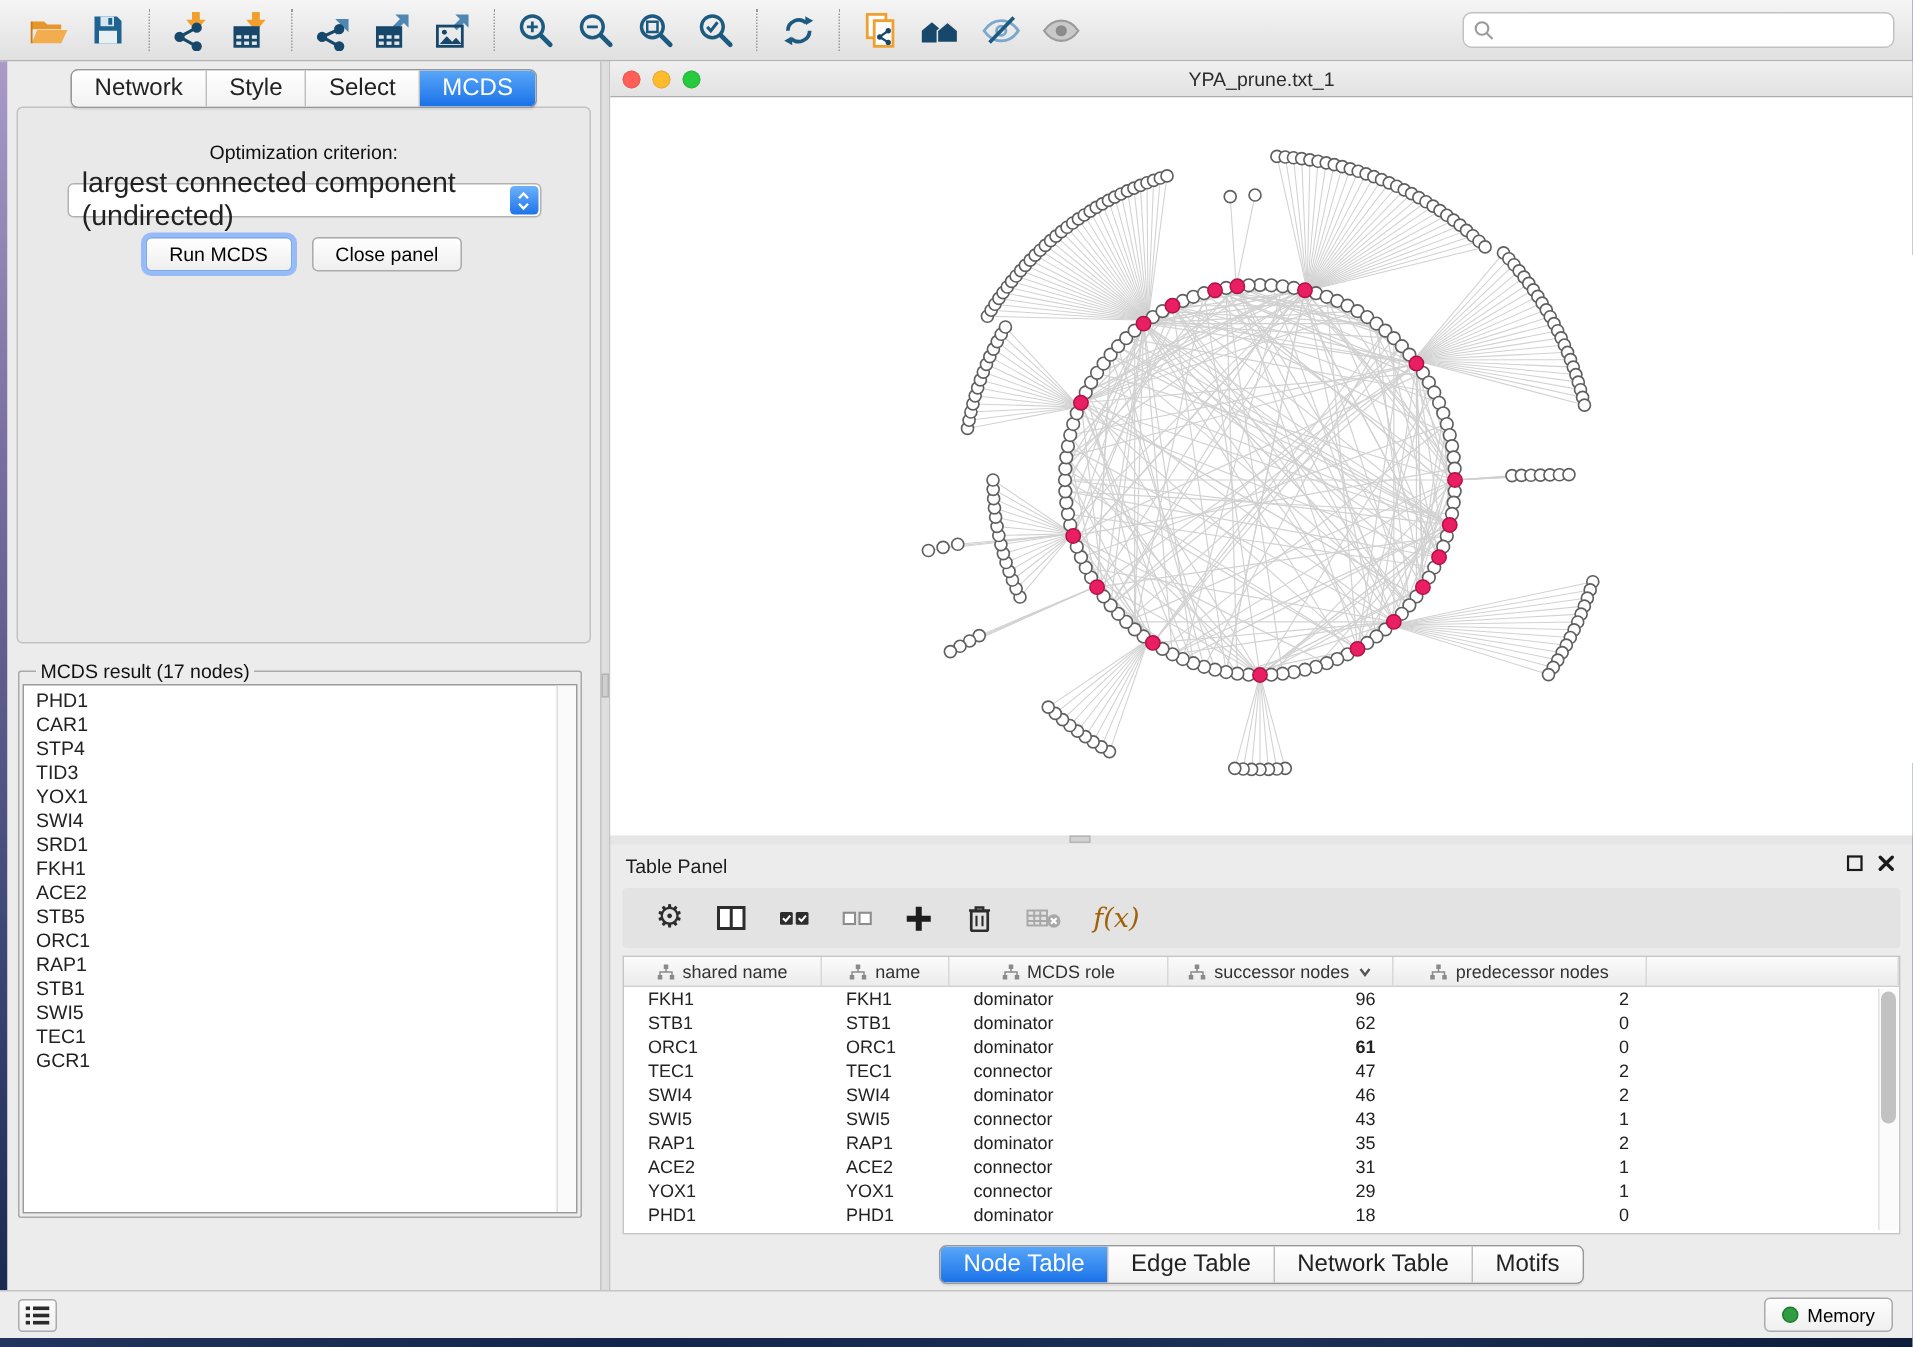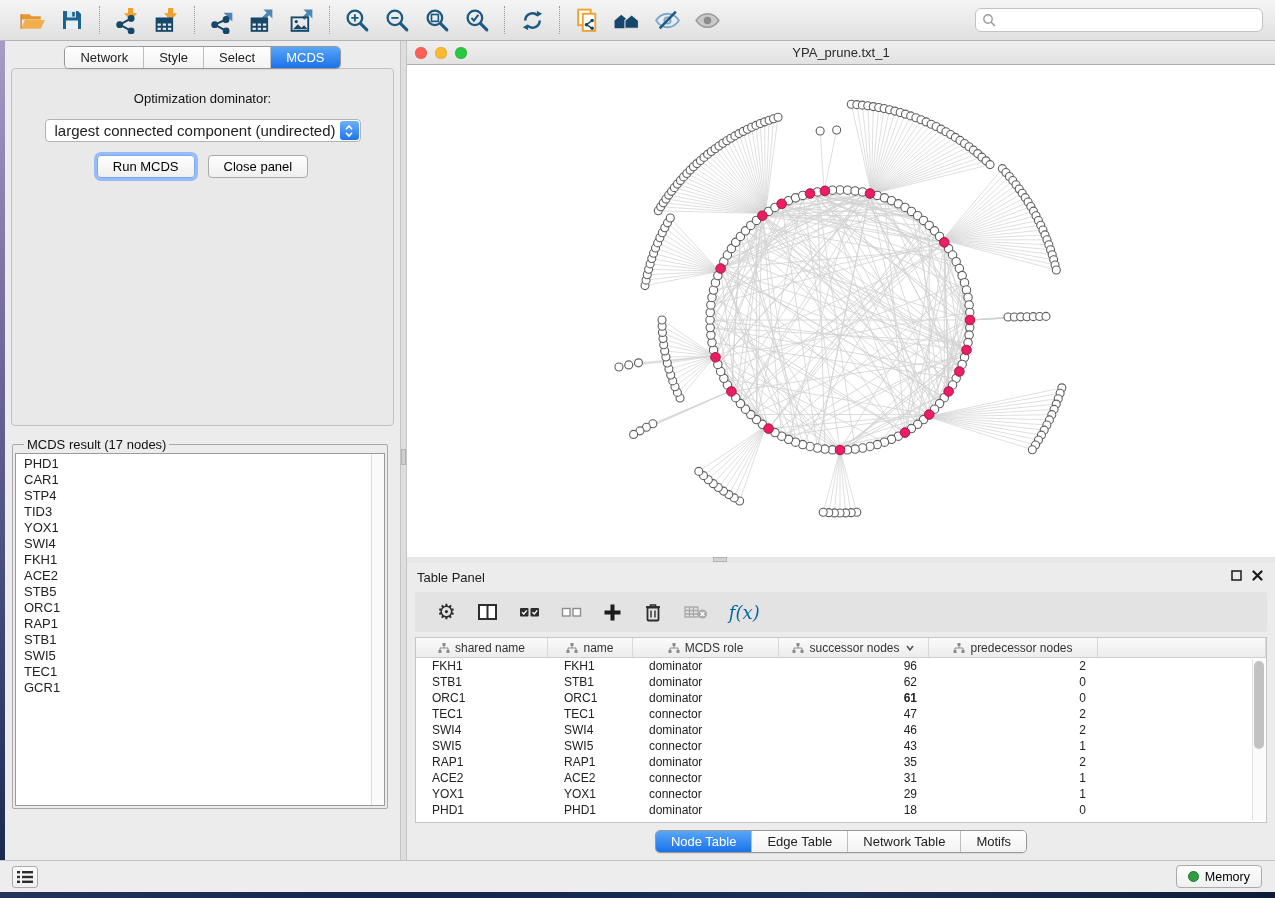--- a/index.html
+++ b/index.html
@@ -16,27 +16,27 @@
   .search{margin-left:auto;width:288px;height:24px;background:#fff;border:1px solid #c2c2c2;border-radius:6px;
           display:flex;align-items:center;padding:0 6px;gap:4px}
   .search input{border:none;outline:none;flex:1;font-size:12px;background:transparent}
   
   .control-panel{position:absolute;left:5px;top:41px;width:395px;height:819px;background:#ececec}
   .cp-header,.tp-header{height:26px;padding:7px 10px 0;font-size:13px;color:#1c1c1c;position:relative}
   .win-btns{position:absolute;right:12px;top:7px;display:flex;gap:10px;align-items:center}
   .win-btns span{display:flex;cursor:pointer}
   .seg-row{display:flex;justify-content:center;margin-top:5px;position:relative;z-index:2}
   .seg{display:inline-flex;border:1px solid #979797;border-radius:5px;overflow:hidden;background:#fff;box-shadow:0 1px 1px rgba(0,0,0,.08)}
-  .seg-item{padding:3px 15px;font-size:13px;background:linear-gradient(#fff,#f2f2f2);border-left:1px solid #bfbfbf;cursor:pointer;white-space:nowrap}
+  .seg-item{padding:3px 15px;font-size:16px;background:linear-gradient(#fff,#f2f2f2);border-left:1px solid #bfbfbf;cursor:pointer;white-space:nowrap}
   .seg-item:first-child{border-left:none}
   .seg-item.active{background:linear-gradient(#58a6f8,#1a72e8);color:#fff}
   .cp-box{margin:-1px 6px 0;height:358px;background:#e9e9e9;border:1px solid #c2c2c2;border-radius:4px;text-align:center;padding-top:22px}
   .cp-label{font-size:13px;color:#111}
   .cp-select{display:flex;align-items:center;width:316px;height:23px;margin:13px auto 0;background:#fff;
-             border:1px solid #b2b2b2;border-radius:4px;font-size:15px;padding-left:9px;position:relative;cursor:pointer;text-align:left}
+             border:1px solid #b2b2b2;border-radius:4px;font-size:19px;padding-left:9px;position:relative;cursor:pointer;text-align:left}
   .cp-select .stepper{position:absolute;right:1px;top:1px;bottom:1px;width:19px;border-radius:3px;
              background:linear-gradient(#6cb1fa,#1e74e9);display:flex;align-items:center;justify-content:center}
   .btn-row{margin-top:13px;display:flex;justify-content:center;gap:13px}
   .btn{height:23px;padding:0 15px;font-size:13px;background:linear-gradient(#fff,#efefef);
        border:1px solid #ababab;border-radius:4px;cursor:pointer}
   .btn.focus-ring{box-shadow:0 0 0 3px rgba(96,156,255,.6);border-color:#7aa9f0}
   fieldset.mcds{margin:11px 12px 0 7px;height:372px;border:1px solid #a9a9a9;border-radius:2px;padding:1px 2px 2px}
   fieldset.mcds legend{font-size:13px;padding:0 3px;margin-left:9px;color:#111}
   .mcds-list{position:relative;height:100%;background:#fff;border:1px solid #9a9a9a;overflow:hidden}
   .mcds-list ul{list-style:none;padding:2px 0 0 8px}
@@ -52,21 +52,21 @@
   .net-titlebar{height:24px;background:linear-gradient(#f0f0f0,#e2e2e2);border-bottom:1px solid #ababab;
                 display:flex;align-items:center;padding:0 8px;position:relative}
   .tl{width:12px;height:12px;border-radius:50%;margin-right:8px;box-shadow:inset 0 0 1px rgba(0,0,0,.35)}
   .net-title{position:absolute;left:0;right:0;text-align:center;font-size:13px;color:#2b2b2b}
   .net-canvas{position:absolute;left:0;top:24px;right:0;bottom:0;background:#fff}
   
   .table-panel{position:absolute;left:407px;top:563px;right:0;height:297px;background:#ececec}
   .tp-toolbar{margin:3px 8px 0;height:40px;background:#e3e3e3;border-radius:3px;display:flex;align-items:center;gap:21px;padding-left:22px}
   .tt-btn{display:flex;align-items:center;justify-content:center;background:none;border:none;cursor:pointer}
   .tt-glyph{font-size:21px;color:#2d2d2d;line-height:20px}
-  .fx{font-family:"DejaVu Serif","Liberation Serif",serif;font-style:italic;font-size:18px;color:#0369a1}
+  .fx{font-family:"DejaVu Serif","Liberation Serif",serif;font-style:italic;font-size:18px;color:#a16207}
   .tp-table{margin:5px 8px 0;height:186px;background:#fff;border:1px solid #c6c6c6;position:relative;font-size:12px;overflow:hidden}
   .thead{display:flex;height:20px;background:linear-gradient(#fbfbfb,#ececec);border-bottom:1px solid #cfcfcf}
   .th{display:flex;align-items:center;justify-content:center;gap:5px;border-right:1px solid #d8d8d8;font-size:12px;color:#333;cursor:pointer}
   .tbody{position:relative}
   .tr{display:flex;height:16px;line-height:16px}
   .td{padding-left:16px;white-space:nowrap;overflow:hidden}
   .td.num{text-align:right;padding-left:0;padding-right:12px}
   .tscroll{position:absolute;right:1px;top:21px;bottom:2px;width:13px;background:#fbfbfb;border-left:1px solid #e2e2e2}
   .tscroll .thumb{position:absolute;left:1px;right:1px;top:2px;height:88px;background:#c2c2c2;border-radius:6px}
   .tp-tabs{display:flex;justify-content:center;margin-top:7px}
@@ -238,21 +238,21 @@
   <aside class="control-panel">
     <div class="seg-row">
         <div class="seg" id="cp-tabs">
           <div class="seg-item">Network</div>
           <div class="seg-item">Style</div>
           <div class="seg-item">Select</div>
           <div class="seg-item active">MCDS</div>
         </div>
       </div>
     <div class="cp-box">
-      <div class="cp-label">Optimization dominator:</div>
+      <div class="cp-label">Optimization criterion:</div>
       <div class="cp-select">
         <span>largest connected component (undirected)</span>
         <span class="stepper">
             <svg width="10" height="14" viewBox="0 0 10 14">
               <path d="M2 5.2l3-3.2 3 3.2M2 8.8l3 3.2 3-3.2" stroke="#fff" stroke-width="1.6" fill="none"></path>
             </svg>
           </span>
       </div>
       <div class="btn-row">
         <button class="btn focus-ring">Run MCDS</button>
@@ -262,20 +262,21 @@
     <fieldset class="mcds">
       <legend>MCDS result (17 nodes)</legend>
       <div class="mcds-list">
         <ul id="mcds-items">
             <li>PHD1</li>
             <li>CAR1</li>
             <li>STP4</li>
             <li>TID3</li>
             <li>YOX1</li>
             <li>SWI4</li>
+            <li>SRD1</li>
             <li>FKH1</li>
             <li>ACE2</li>
             <li>STB5</li>
             <li>ORC1</li>
             <li>RAP1</li>
             <li>STB1</li>
             <li>SWI5</li>
             <li>TEC1</li>
             <li>GCR1</li>
           </ul>

